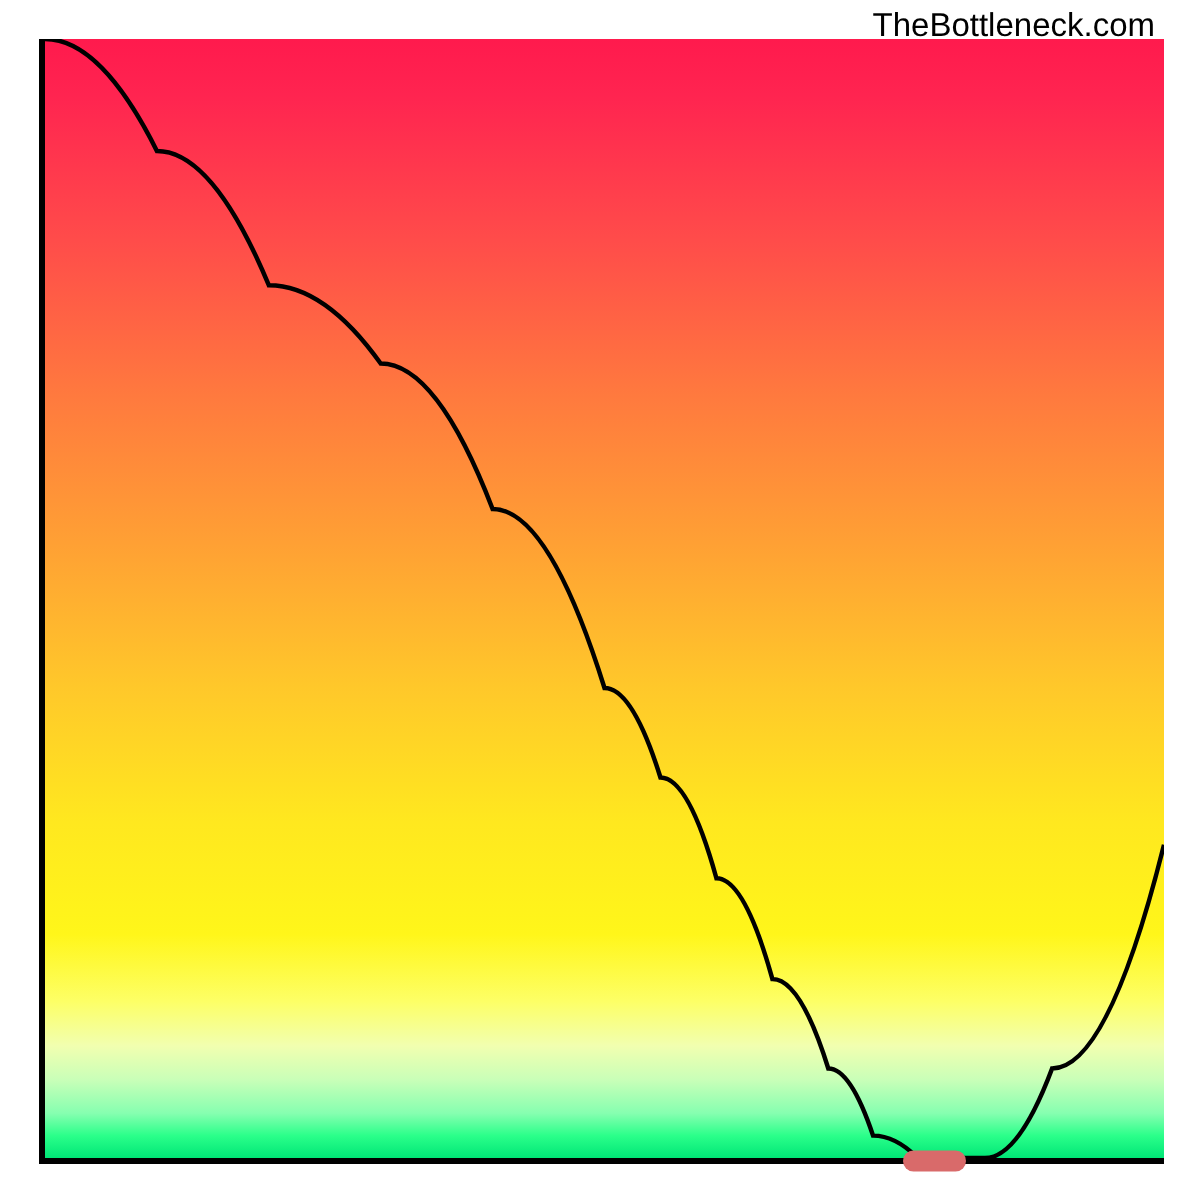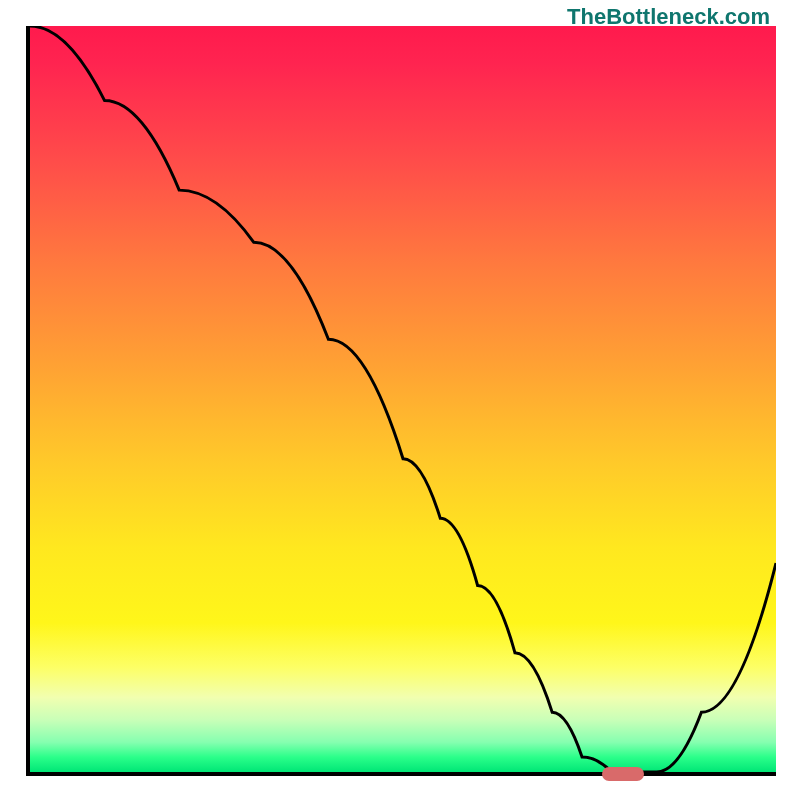--- a/index.html
+++ b/index.html
@@ -8,22 +8,22 @@
     height: 800px;
     background: #ffffff;
     position: relative;
     font-family: Arial, sans-serif;
   }
   .watermark {
     position: absolute;
     top: 4px;
     right: 30px;
     font-size: 22px;
-    font-weight: bold;
-    color: #0f766e;
+    font-weight: normal;
+    color: #000000;
     z-index: 10;
   }
   .plot-area {
     position: absolute;
     left: 26px;
     top: 26px;
     width: 750px;
     height: 750px;
     border-left: 4px solid #000;
     border-bottom: 4px solid #000;

